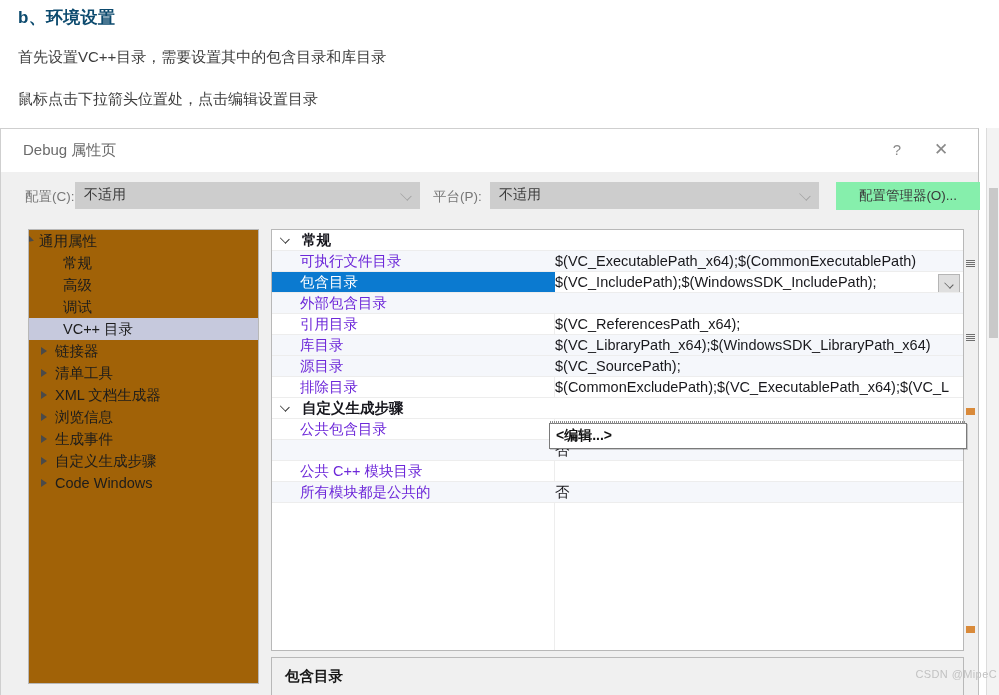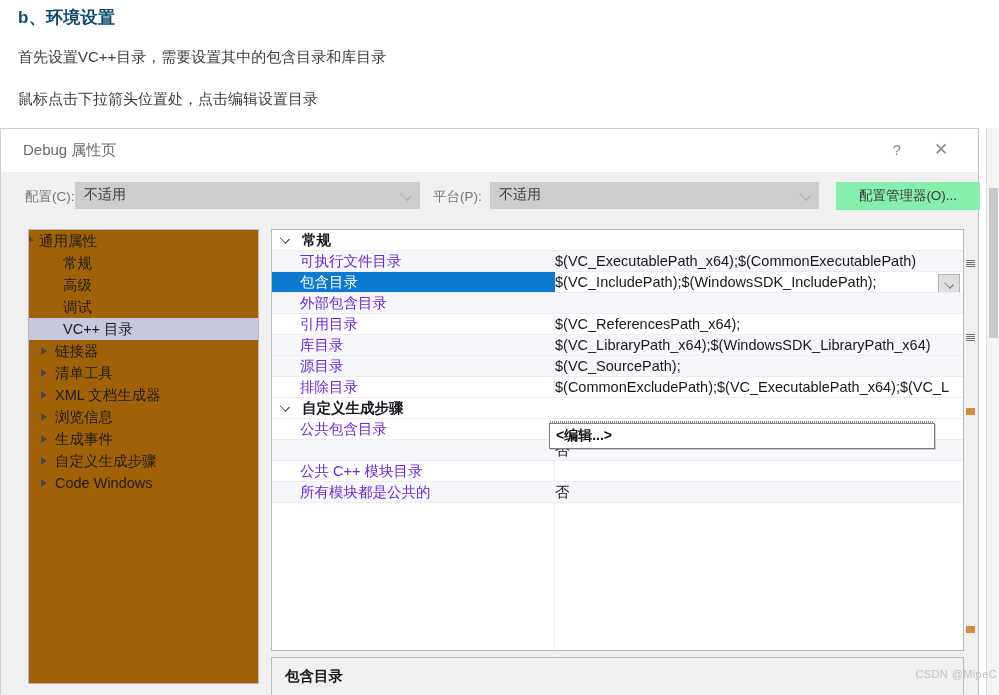--- a/index.html
+++ b/index.html
@@ -148,21 +148,21 @@
     background:#dfdfdf; border:1px solid #b5b5b5;
   }
   .val-dd-btn .chev {
     position:absolute; left:6px; top:5px; width:8px; height:8px;
     border-right:1.5px solid #5c5c5c; border-bottom:1.5px solid #5c5c5c;
     transform: rotate(45deg) scaleY(.65);
   }
 
   
   .dd-popup {
-    position:absolute; left: 548px; top: 294px; width: 386px; height: 26px;
+    position:absolute; left: 548px; top: 294px; width: 418px; height: 26px;
     background:#ffffff; border:1px solid #7a7a7a;
     box-shadow: 1px 1px 0 rgba(0,0,0,.18);
     z-index: 40;
   }
   .dd-popup .item {
     position:absolute; left:6px; top:3px; font-size:14px; color:#111; font-weight:bold;
   }
   .dd-popup::before {
     content:""; position:absolute; left:0; top:-3px; right:0; height:3px;
     background: repeating-linear-gradient(to right,#8a8a8a 0 1px,transparent 1px 2px);

